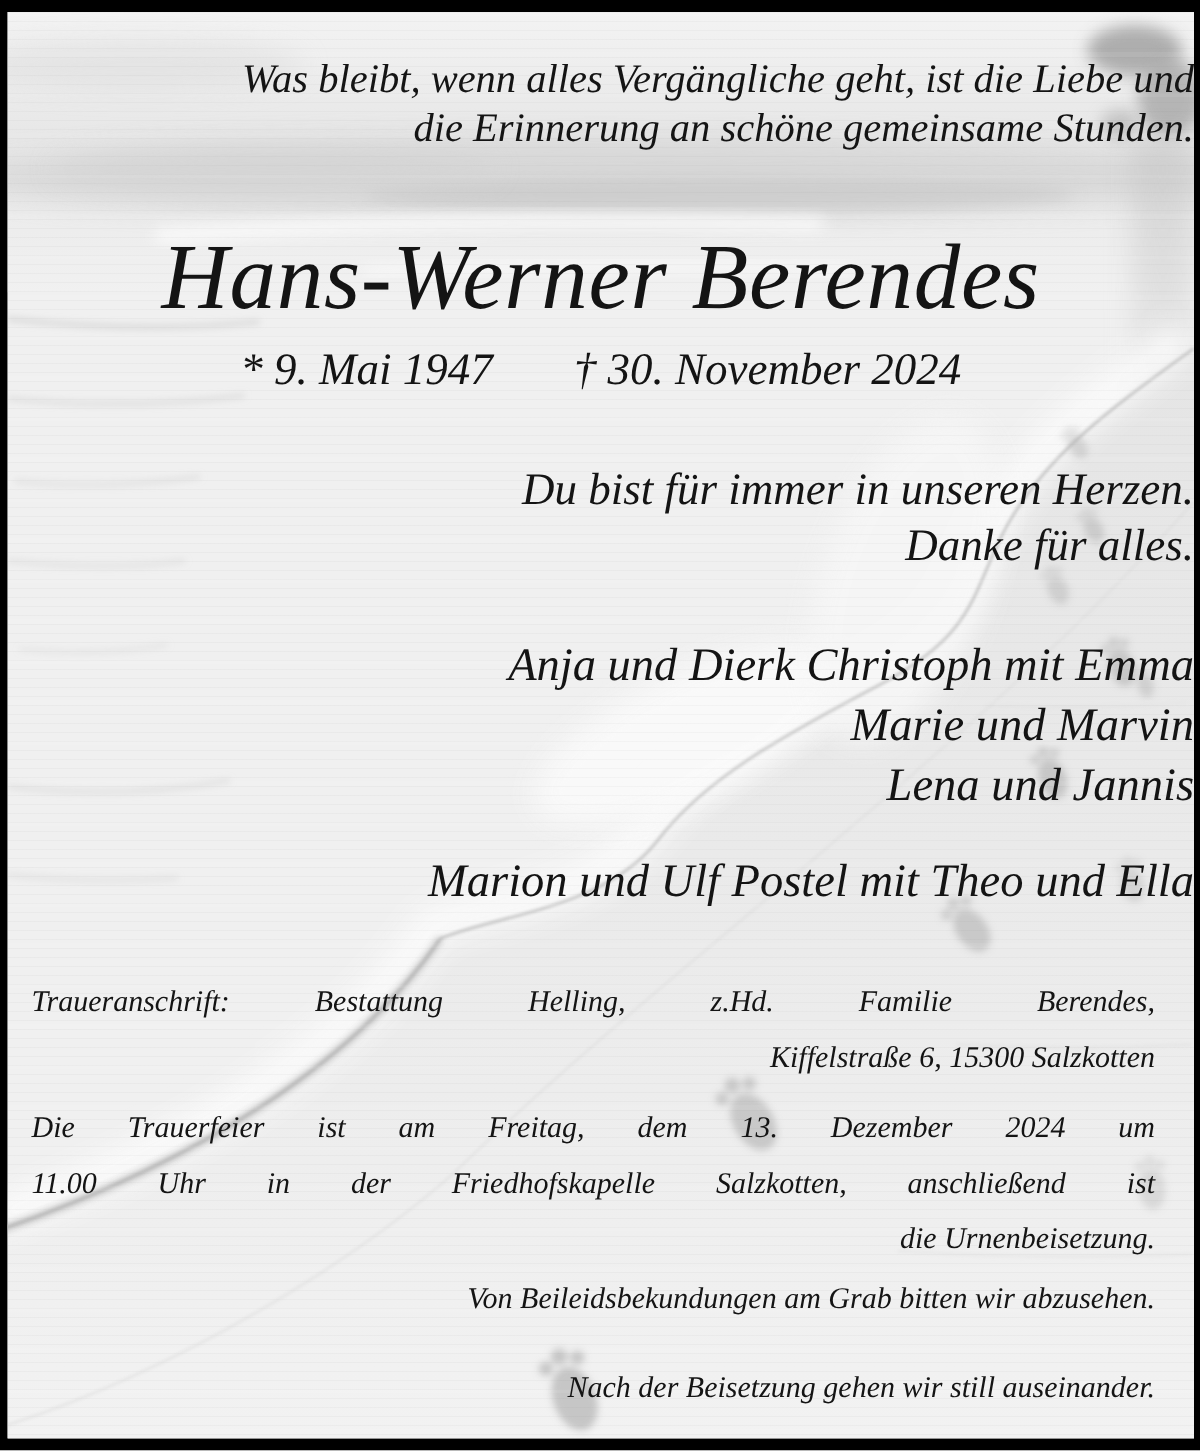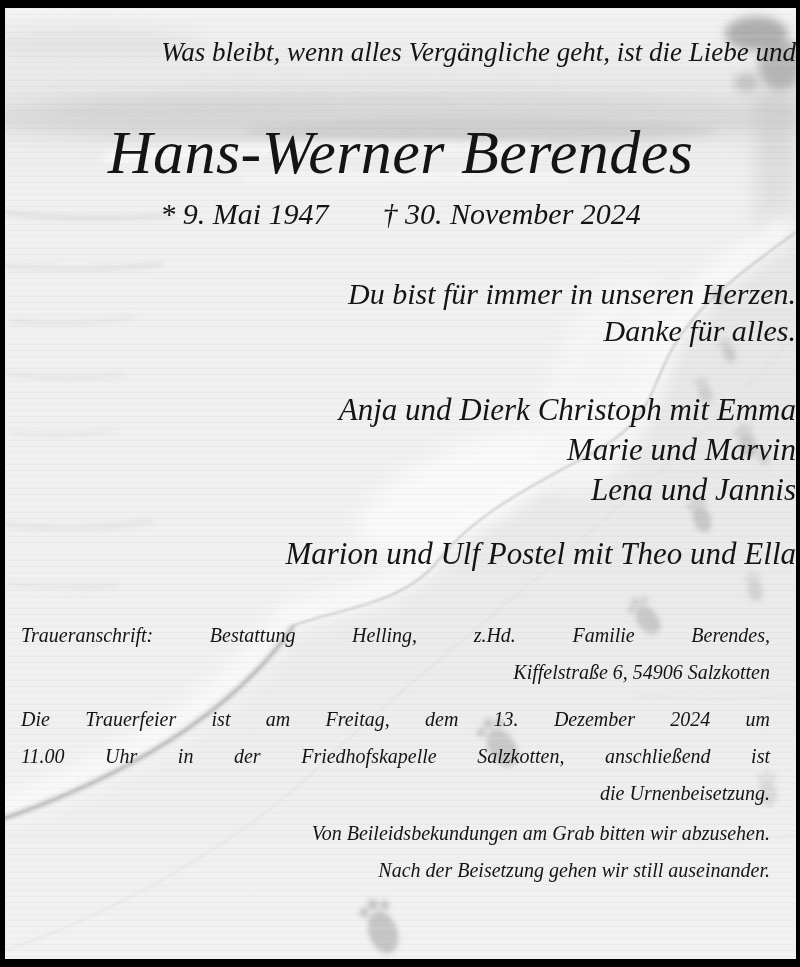--- a/index.html
+++ b/index.html
@@ -94,21 +94,21 @@
   }
   .para {
     font-size: 20px;
     line-height: 37px;
     padding: 0 26px 0 16px;
     text-align: left;
   }
   .address   { margin-top: 43px; }
   .service   { margin-top: 10px; }
   .condolence{ margin-top: 3px;  }
-  .closing   { margin-top: 0;  }
+  .closing   { margin-top: 22px;  }
   .jline {
     white-space: nowrap;
     text-align: justify;
     text-align-last: justify;
     text-justify: inter-word;
   }
 </style>
 </head>
 <body>
 
@@ -264,20 +264,21 @@
       </g>
     </g>
   </svg>
 
   <div class="texture"></div>
 
   <div class="content">
 
     <div class="quote center">
       <div class="line">Was bleibt, wenn alles Vergängliche geht, ist die Liebe und</div>
+      <div class="line">die Erinnerung an schöne gemeinsame Stunden.</div>
     </div>
 
     <h1 class="name">Hans-Werner Berendes</h1>
 
     <div class="dates">
       <span>* 9. Mai 1947</span>
       <span>† 30. November 2024</span>
     </div>
 
     <div class="farewell center">
@@ -290,21 +291,21 @@
       <div class="line">Marie und Marvin</div>
       <div class="line">Lena und Jannis</div>
     </div>
 
     <div class="family2 center">
       <div class="line">Marion und Ulf Postel mit Theo und Ella</div>
     </div>
 
     <div class="para address">
       <div class="jline">Traueranschrift: Bestattung Helling, z.Hd. Familie Berendes,</div>
-      <div class="line">Kiffelstraße 6, 54906 Salzkotten</div>
+      <div class="line">Kiffelstraße 6, 15300 Salzkotten</div>
     </div>
 
     <div class="para service">
       <div class="jline">Die Trauerfeier ist am Freitag, dem 13. Dezember 2024 um</div>
       <div class="jline">11.00 Uhr in der Friedhofskapelle Salzkotten, anschließend ist</div>
       <div class="line">die Urnenbeisetzung.</div>
     </div>
 
     <div class="para condolence">
       <div class="line">Von Beileidsbekundungen am Grab bitten wir abzusehen.</div>

